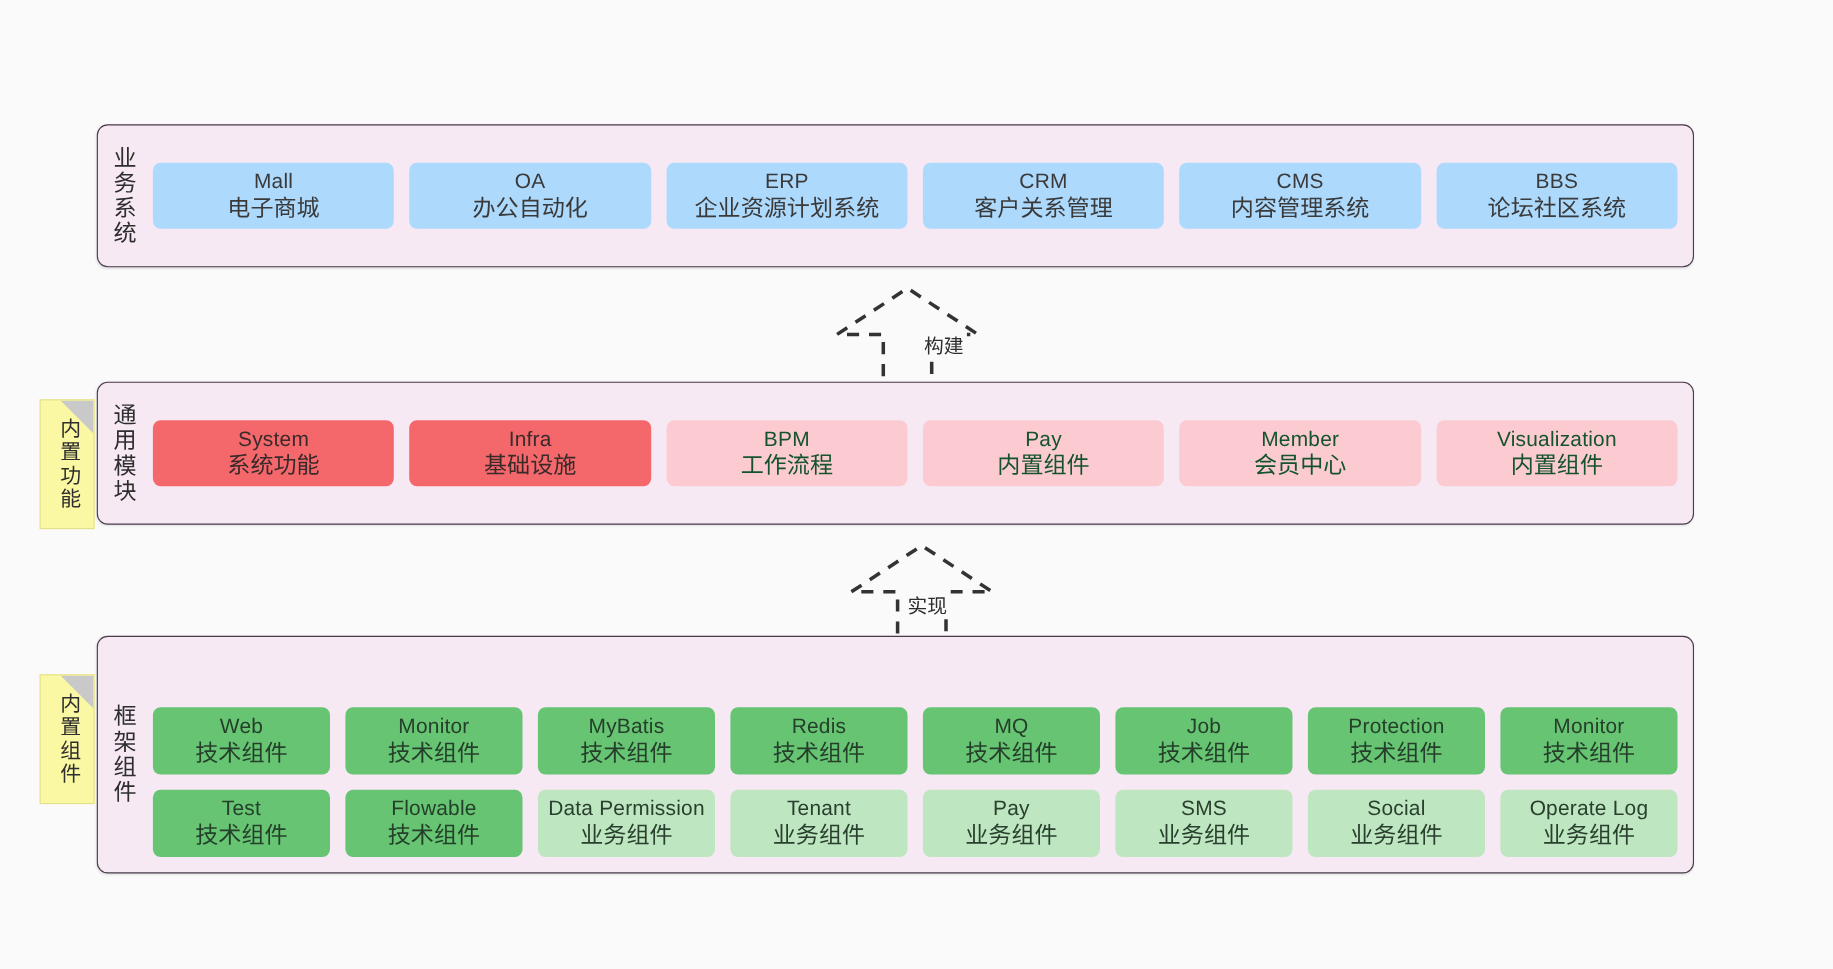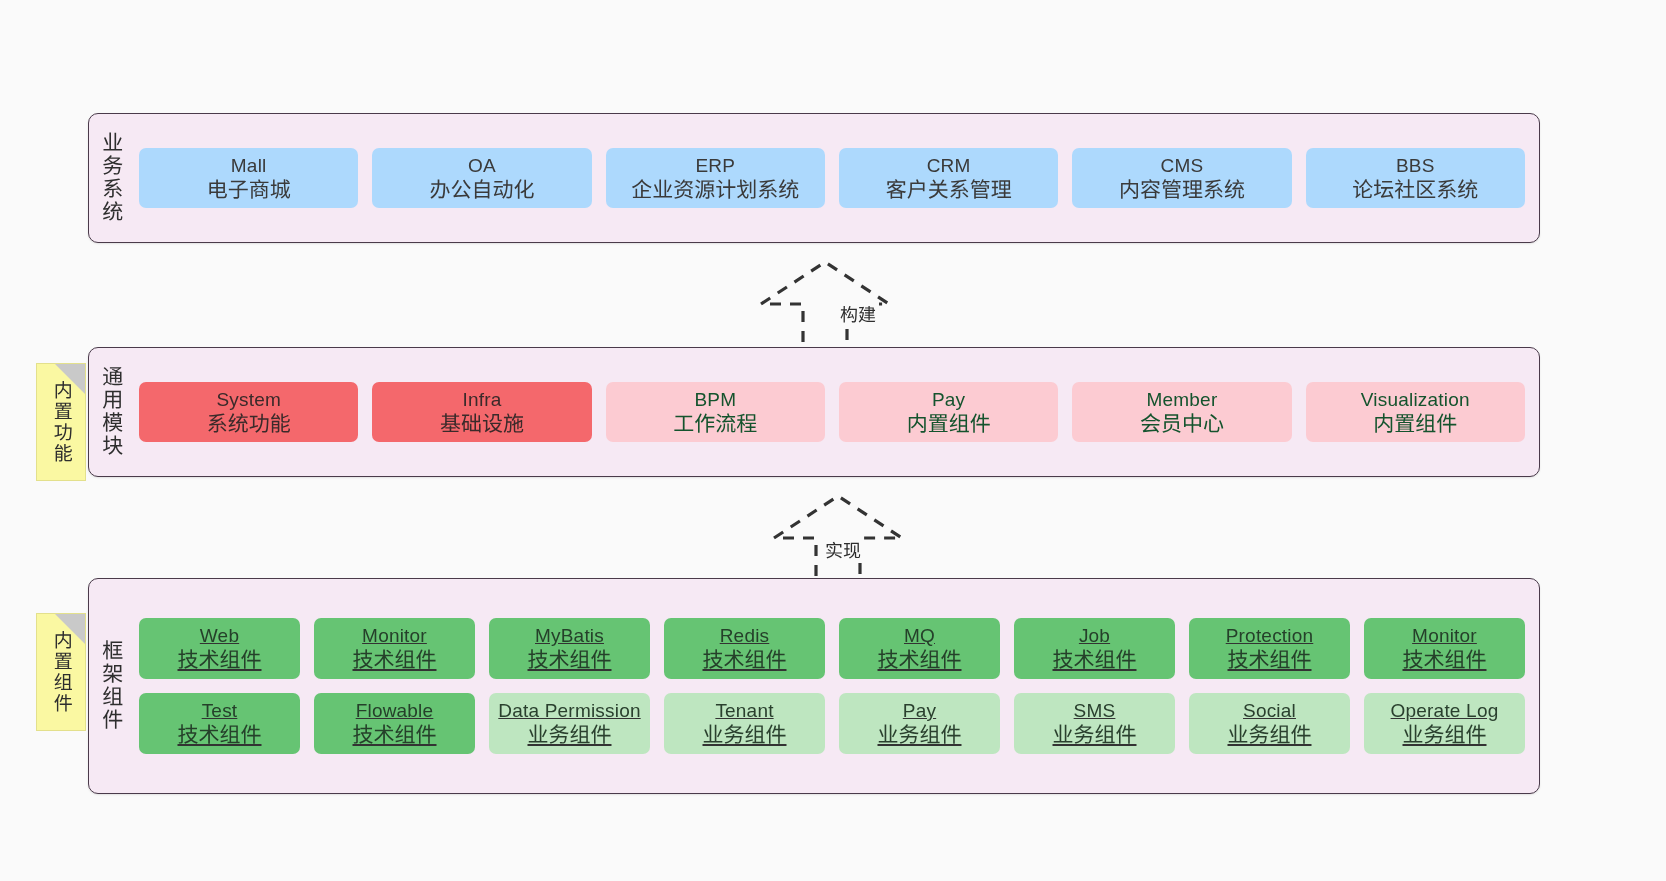--- a/index.html
+++ b/index.html
@@ -53,23 +53,22 @@
     flex: 1 1 auto;
     display: flex;
     align-items: center;
     gap: 14px;
     padding: 0 14px 0 6px;
     box-sizing: border-box;
   }
 
   .layer-body.two-rows {
     flex-direction: column;
-    justify-content: center;
+    justify-content: flex-end;
     padding: 14px 14px 14px 6px;
-    text-decoration: underline;
   }
 
   .row {
     display: flex;
     width: 100%;
     gap: 14px;
     align-items: stretch;
   }
 
   

